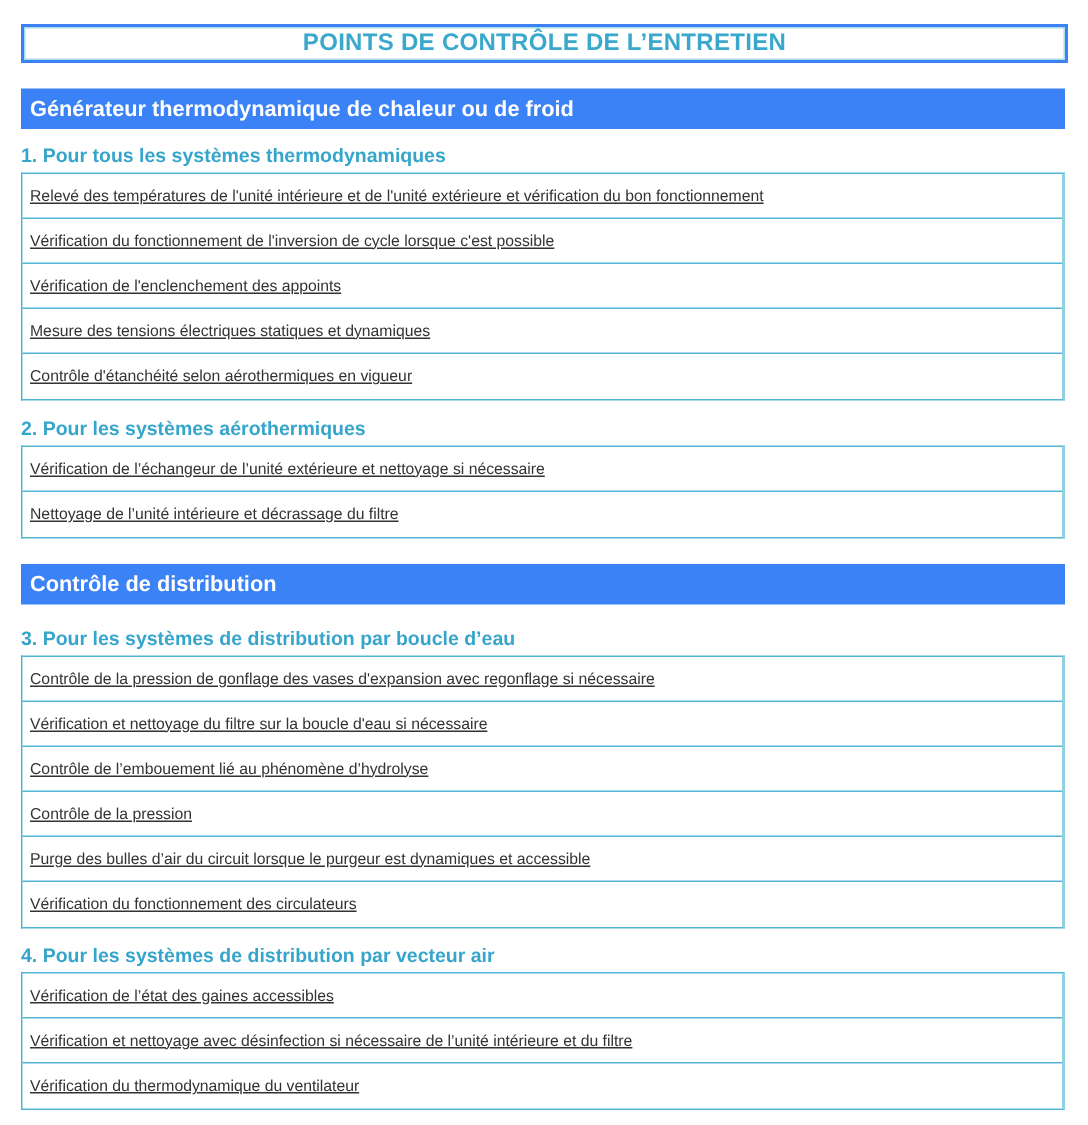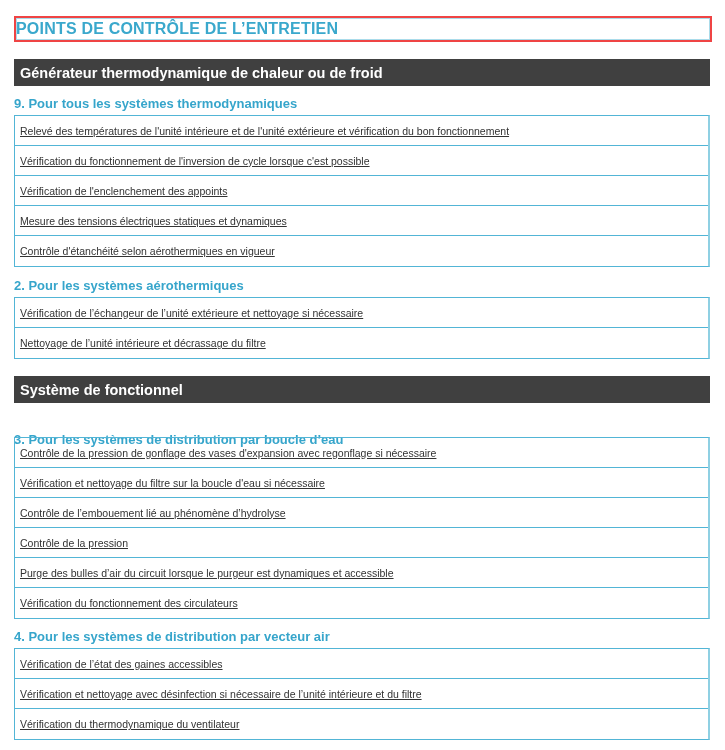--- a/index.html
+++ b/index.html
@@ -1,58 +1,58 @@
 <!DOCTYPE html>
 <html><head>
 <meta charset="utf-8">
 <style>
   html, body { margin:0; padding:0; background:#ffffff; }
   body { width:725px; height:750px; position:relative; overflow:hidden;
          font-family:"Liberation Sans", "DejaVu Sans", sans-serif; }
   .title-box { position:absolute; left:14px; top:16px; width:694px; height:22px;
-               border:2px solid #ef4444; box-shadow: inset 0 0 0 1px #a9dbea;
-               display:flex; align-items:center; }
+               border:2px solid #3b82f6; box-shadow: inset 0 0 0 1px #a9dbea;
+               display:flex; align-items:center; justify-content:center; }
   .title-box span { color:#3aa8cc; font-weight:bold; font-size:16px; letter-spacing:0.2px; }
-  .section-bar { position:absolute; left:14px; width:696px; height:27px; background:#404040;
+  .section-bar { position:absolute; left:14px; width:696px; height:27px; background:#3b82f6;
                  color:#ffffff; font-weight:bold; font-size:14.5px; display:flex; align-items:center;
                  padding-left:6px; box-sizing:border-box; }
   .subhead { position:absolute; left:14px; color:#36a5cb; font-weight:bold; font-size:13px; }
   .list { position:absolute; left:14px; width:696px; border:1px solid #52b5d6; border-right:2px solid #8fd0e3;
           box-sizing:border-box; }
   .row { height:30px; border-bottom:1px solid #52b5d6; display:flex; align-items:center;
          padding-left:5px; font-size:10.5px; color:#333333; box-sizing:border-box;text-decoration:underline; }
   .row:last-child { border-bottom:none; }
 </style>
 </head>
 <body>
 
 <div class="title-box">
   <span>POINTS DE CONTRÔLE DE L’ENTRETIEN</span>
 </div>
 
 <div class="section-bar" style="top:59px">Générateur thermodynamique de chaleur ou de froid</div>
 
-<div class="subhead" style="top:96px">9. Pour tous les systèmes thermodynamiques</div>
+<div class="subhead" style="top:96px">1. Pour tous les systèmes thermodynamiques</div>
 <div class="list" style="top:115px">
   <div class="row">Relevé des températures de l'unité intérieure et de l'unité extérieure et vérification du bon fonctionnement</div>
   <div class="row">Vérification du fonctionnement de l'inversion de cycle lorsque c'est possible</div>
   <div class="row">Vérification de l'enclenchement des appoints</div>
   <div class="row">Mesure des tensions électriques statiques et dynamiques</div>
   <div class="row">Contrôle d'étanchéité selon aérothermiques en vigueur</div>
 </div>
 
 <div class="subhead" style="top:278px">2. Pour les systèmes aérothermiques</div>
 <div class="list" style="top:297px">
   <div class="row">Vérification de l’échangeur de l’unité extérieure et nettoyage si nécessaire</div>
   <div class="row">Nettoyage de l’unité intérieure et décrassage du filtre</div>
 </div>
 
-<div class="section-bar" style="top:376px">Système de fonctionnel</div>
+<div class="section-bar" style="top:376px">Contrôle de distribution</div>
 
-<div class="subhead" style="top:432px">3. Pour les systèmes de distribution par boucle d’eau</div>
+<div class="subhead" style="top:418px">3. Pour les systèmes de distribution par boucle d’eau</div>
 <div class="list" style="top:437px">
   <div class="row">Contrôle de la pression de gonflage des vases d'expansion avec regonflage si nécessaire</div>
   <div class="row">Vérification et nettoyage du filtre sur la boucle d'eau si nécessaire</div>
   <div class="row">Contrôle de l’embouement lié au phénomène d’hydrolyse</div>
   <div class="row">Contrôle de la pression</div>
   <div class="row">Purge des bulles d’air du circuit lorsque le purgeur est dynamiques et accessible</div>
   <div class="row">Vérification du fonctionnement des circulateurs</div>
 </div>
 
 <div class="subhead" style="top:629px">4. Pour les systèmes de distribution par vecteur air</div>

